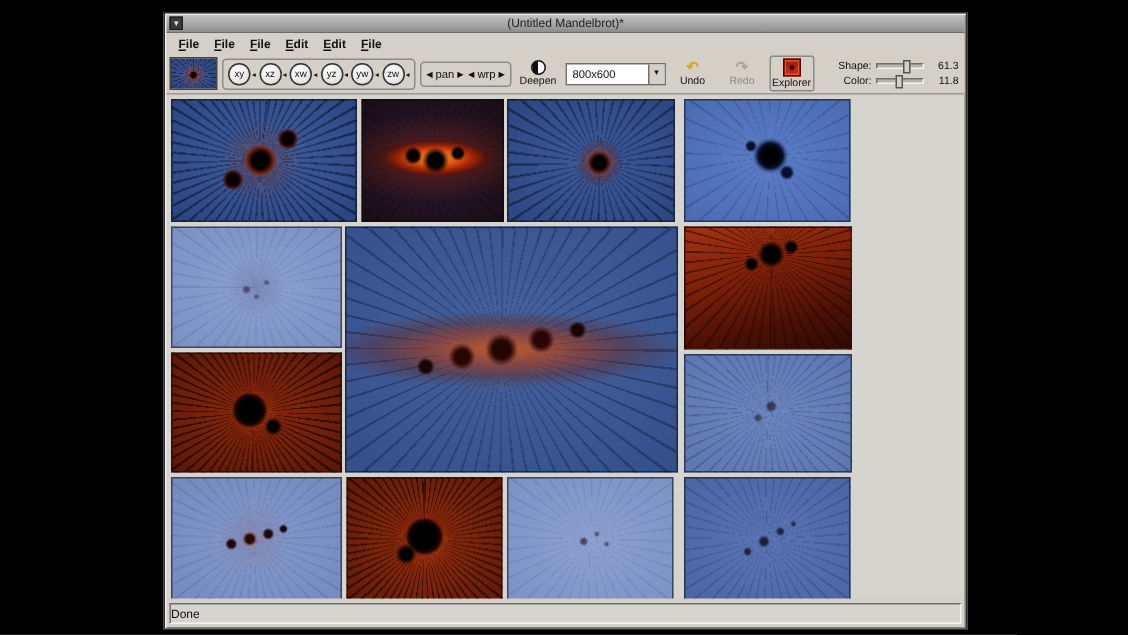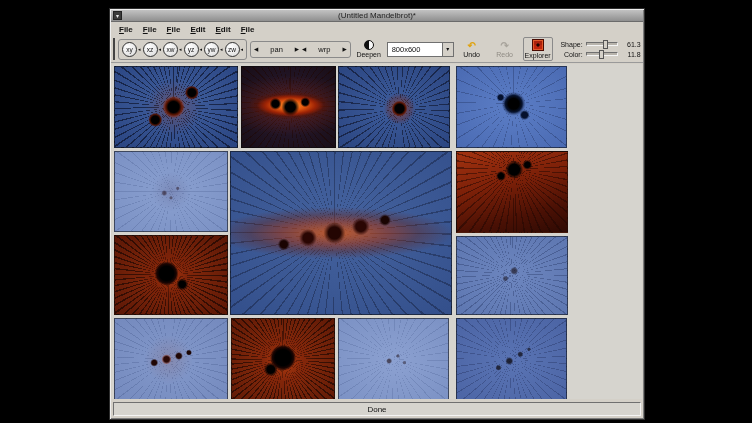--- a/index.html
+++ b/index.html
@@ -40,21 +40,21 @@
   .plane-group { display:flex; align-items:center; gap:2px; padding:2px 3px;
                  border:1px solid #8a8a8a; border-radius:3px; background:#d4d0c8; }
   .plane-btn { display:flex; align-items:center; gap:1px; background:none; border:none; cursor:pointer; }
   .plane-circle { width:15px; height:15px; border-radius:50%; border:1px solid #333;
                   background:radial-gradient(circle at 35% 30%, #ffffff, #d9d9d9);
                   font-size:6.5px; color:#111; display:flex; align-items:center; justify-content:center; }
   .plane-arrow { font-size:5px; color:#111; }
 
   .panwrp-group { display:flex; align-items:center; gap:3px; padding:3px 3px;
                   border:1px solid #8a8a8a; border-radius:3px; }
-  .spin-ctl { display:flex; align-items:center; gap:12px; font-size:7.5px; color:#111; cursor:pointer; }
+  .spin-ctl { display:flex; align-items:center; gap:2px; font-size:7.5px; color:#111; cursor:pointer; }
   .spin-ctl .arr { font-size:5.5px; color:#111; }
 
   .tool-btn { display:flex; flex-direction:column; align-items:center; justify-content:center;
               gap:1px; min-width:30px; height:24px; background:#d4d0c8; font-size:7px; color:#111; cursor:pointer; }
   .deepen-icon { width:10px; height:10px; border-radius:50%; border:1px solid #111;
                  background:linear-gradient(90deg,#101010 50%,#fafafa 50%); }
   .undo-glyph { font-size:10px; line-height:9px; color:#dfa312; font-weight:bold; }
   .redo-glyph { font-size:10px; line-height:9px; color:#a8a49c; font-weight:bold; }
   .tool-btn.disabled { color:#8f8b84; }
   .explorer-icon { width:12px; height:12px; background:#c1260e; border:1px solid #4a0b02;
@@ -185,21 +185,21 @@
   .fx-m { background:
     radial-gradient(circle 3px at 38% 58%, rgba(10,6,10,.7) 55%, transparent),
     radial-gradient(circle 4px at 48% 50%, rgba(10,6,10,.75) 55%, transparent),
     radial-gradient(circle 3px at 58% 42%, rgba(10,6,10,.7) 55%, transparent),
     radial-gradient(circle 2px at 66% 36%, rgba(10,6,10,.6) 55%, transparent),
     repeating-conic-gradient(from 30deg at 50% 48%, rgba(20,30,70,.3) 0 1deg, transparent 1deg 8deg),
     radial-gradient(120% 120% at 50% 50%, #5a74b4 0%, #4b64a4 60%, #3e5694 100%); }
 
   
   .statusbar { position:absolute; left:3px; right:3px; bottom:3px; height:14px;
-               background:#d6d4ce; display:flex; align-items:center; justify-content:center;
+               background:#d6d4ce; display:flex; align-items:center; 
                font-size:8px; color:#111; }
 </style>
 </head>
 <body>
 
 <div class="stage">
   <div class="window">
 
     <div class="titlebar">
       <div class="win-menu">▾</div>

